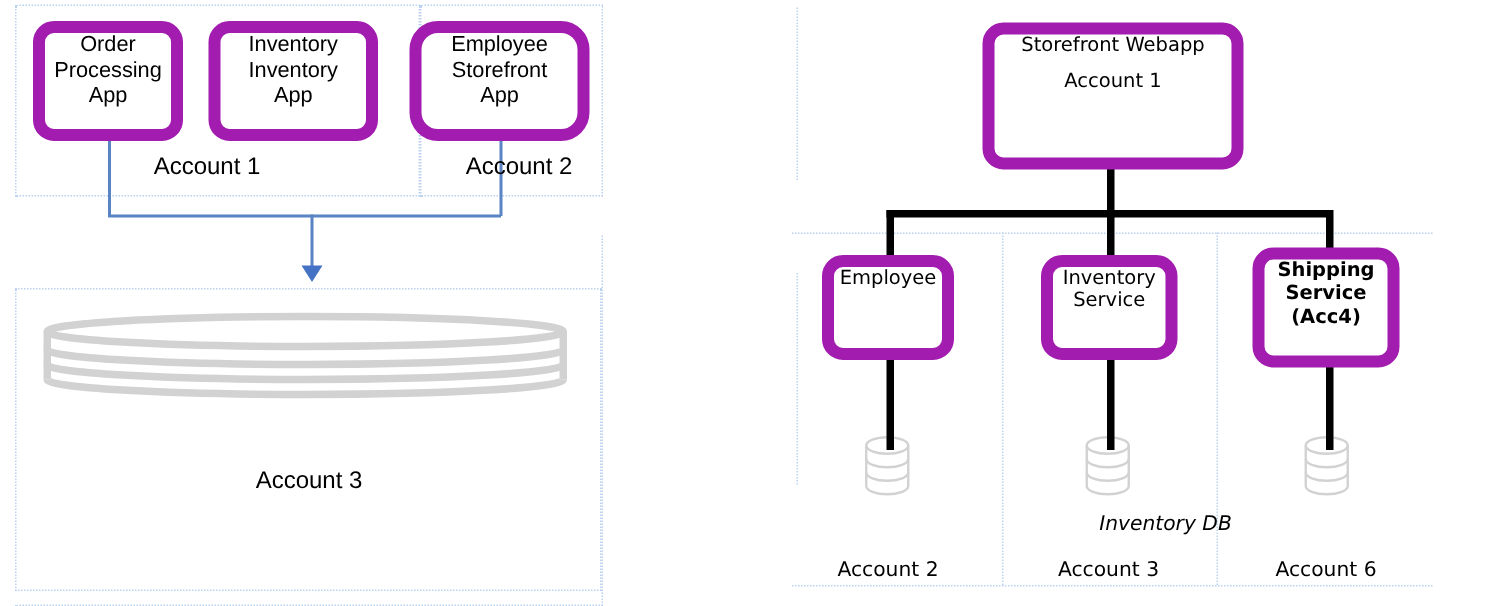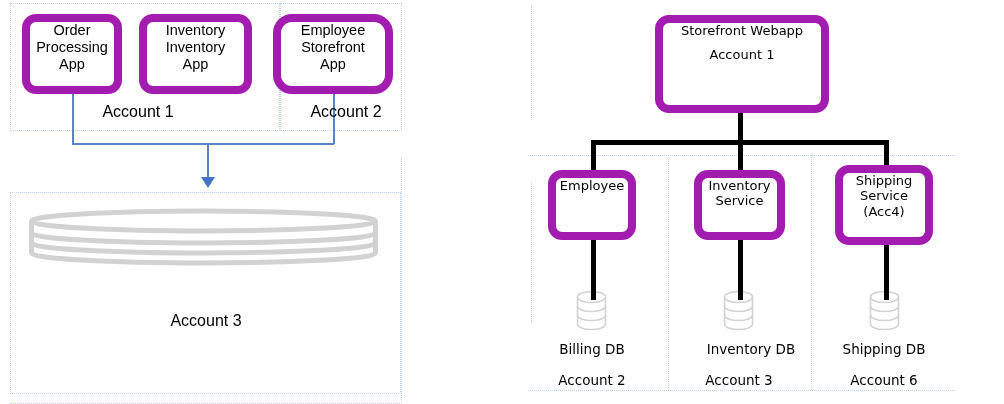--- a/index.html
+++ b/index.html
@@ -195,64 +195,62 @@
 
   <div class="node face-right" style="left:548px; top:170px; width:88px; height:70px;">
     <span class="line">Employee</span>
   </div>
 
   <div class="node face-right" style="left:694px; top:170px; width:91px; height:70px;">
     <span class="line">Inventory</span>
     <span class="line">Service</span>
   </div>
 
-  <div class="node face-right" style="left:835px; top:165px; width:98px; height:80px;">
+  <div class="node face-right" style="left:835px; top:165px; width:98px; height:80px;font-weight:bold;">
     <span class="line">Shipping</span>
     <span class="line">Service</span>
     <span class="line">(Acc4)</span>
   </div>
 
   <div class="cyl" style="left:575px; top:290px; width:33px; height:42px;">
     <svg width="33" height="42" viewBox="0 0 33 42" aria-hidden="true">
       <g fill="none" stroke="#d2d2d2" stroke-width="1.6">
         <ellipse cx="16.5" cy="7" rx="14" ry="5.5"></ellipse>
         <path d="M2.5 7 L2.5 34"></path>
         <path d="M30.5 7 L30.5 34"></path>
         <path d="M2.5 34 A14 5.5 0 0 0 30.5 34"></path>
         <path d="M2.5 16 A14 5.5 0 0 0 30.5 16"></path>
         <path d="M2.5 25 A14 5.5 0 0 0 30.5 25"></path>
       </g>
     </svg>
   </div>
-  <div class="caption right-face" style="left:531px; top:341px; width:122px;">Billing DB</div>
   <div class="caption right-face" style="left:531px; top:372px; width:122px;">Account 2</div>
 
   <div class="cyl" style="left:722px; top:290px; width:33px; height:42px;">
     <svg width="33" height="42" viewBox="0 0 33 42" aria-hidden="true">
       <g fill="none" stroke="#d2d2d2" stroke-width="1.6">
         <ellipse cx="16.5" cy="7" rx="14" ry="5.5"></ellipse>
         <path d="M2.5 7 L2.5 34"></path>
         <path d="M30.5 7 L30.5 34"></path>
         <path d="M2.5 34 A14 5.5 0 0 0 30.5 34"></path>
         <path d="M2.5 16 A14 5.5 0 0 0 30.5 16"></path>
         <path d="M2.5 25 A14 5.5 0 0 0 30.5 25"></path>
       </g>
     </svg>
   </div>
-  <div class="caption right-face" style="left:690px; top:341px; width:122px;">Inventory DB</div>
+  <div class="caption right-face" style="left:716px; top:341px; width:122px;font-style:italic;">Inventory DB</div>
   <div class="caption right-face" style="left:678px; top:372px; width:122px;">Account 3</div>
 
   <div class="cyl" style="left:868px; top:290px; width:33px; height:42px;">
     <svg width="33" height="42" viewBox="0 0 33 42" aria-hidden="true">
       <g fill="none" stroke="#d2d2d2" stroke-width="1.6">
         <ellipse cx="16.5" cy="7" rx="14" ry="5.5"></ellipse>
         <path d="M2.5 7 L2.5 34"></path>
         <path d="M30.5 7 L30.5 34"></path>
         <path d="M2.5 34 A14 5.5 0 0 0 30.5 34"></path>
         <path d="M2.5 16 A14 5.5 0 0 0 30.5 16"></path>
         <path d="M2.5 25 A14 5.5 0 0 0 30.5 25"></path>
       </g>
     </svg>
   </div>
-  <div class="caption right-face" style="left:823px; top:341px; width:122px;">Shipping DB</div>
   <div class="caption right-face" style="left:823px; top:372px; width:122px;">Account 6</div>
 
 </div>
 
 </body></html>

